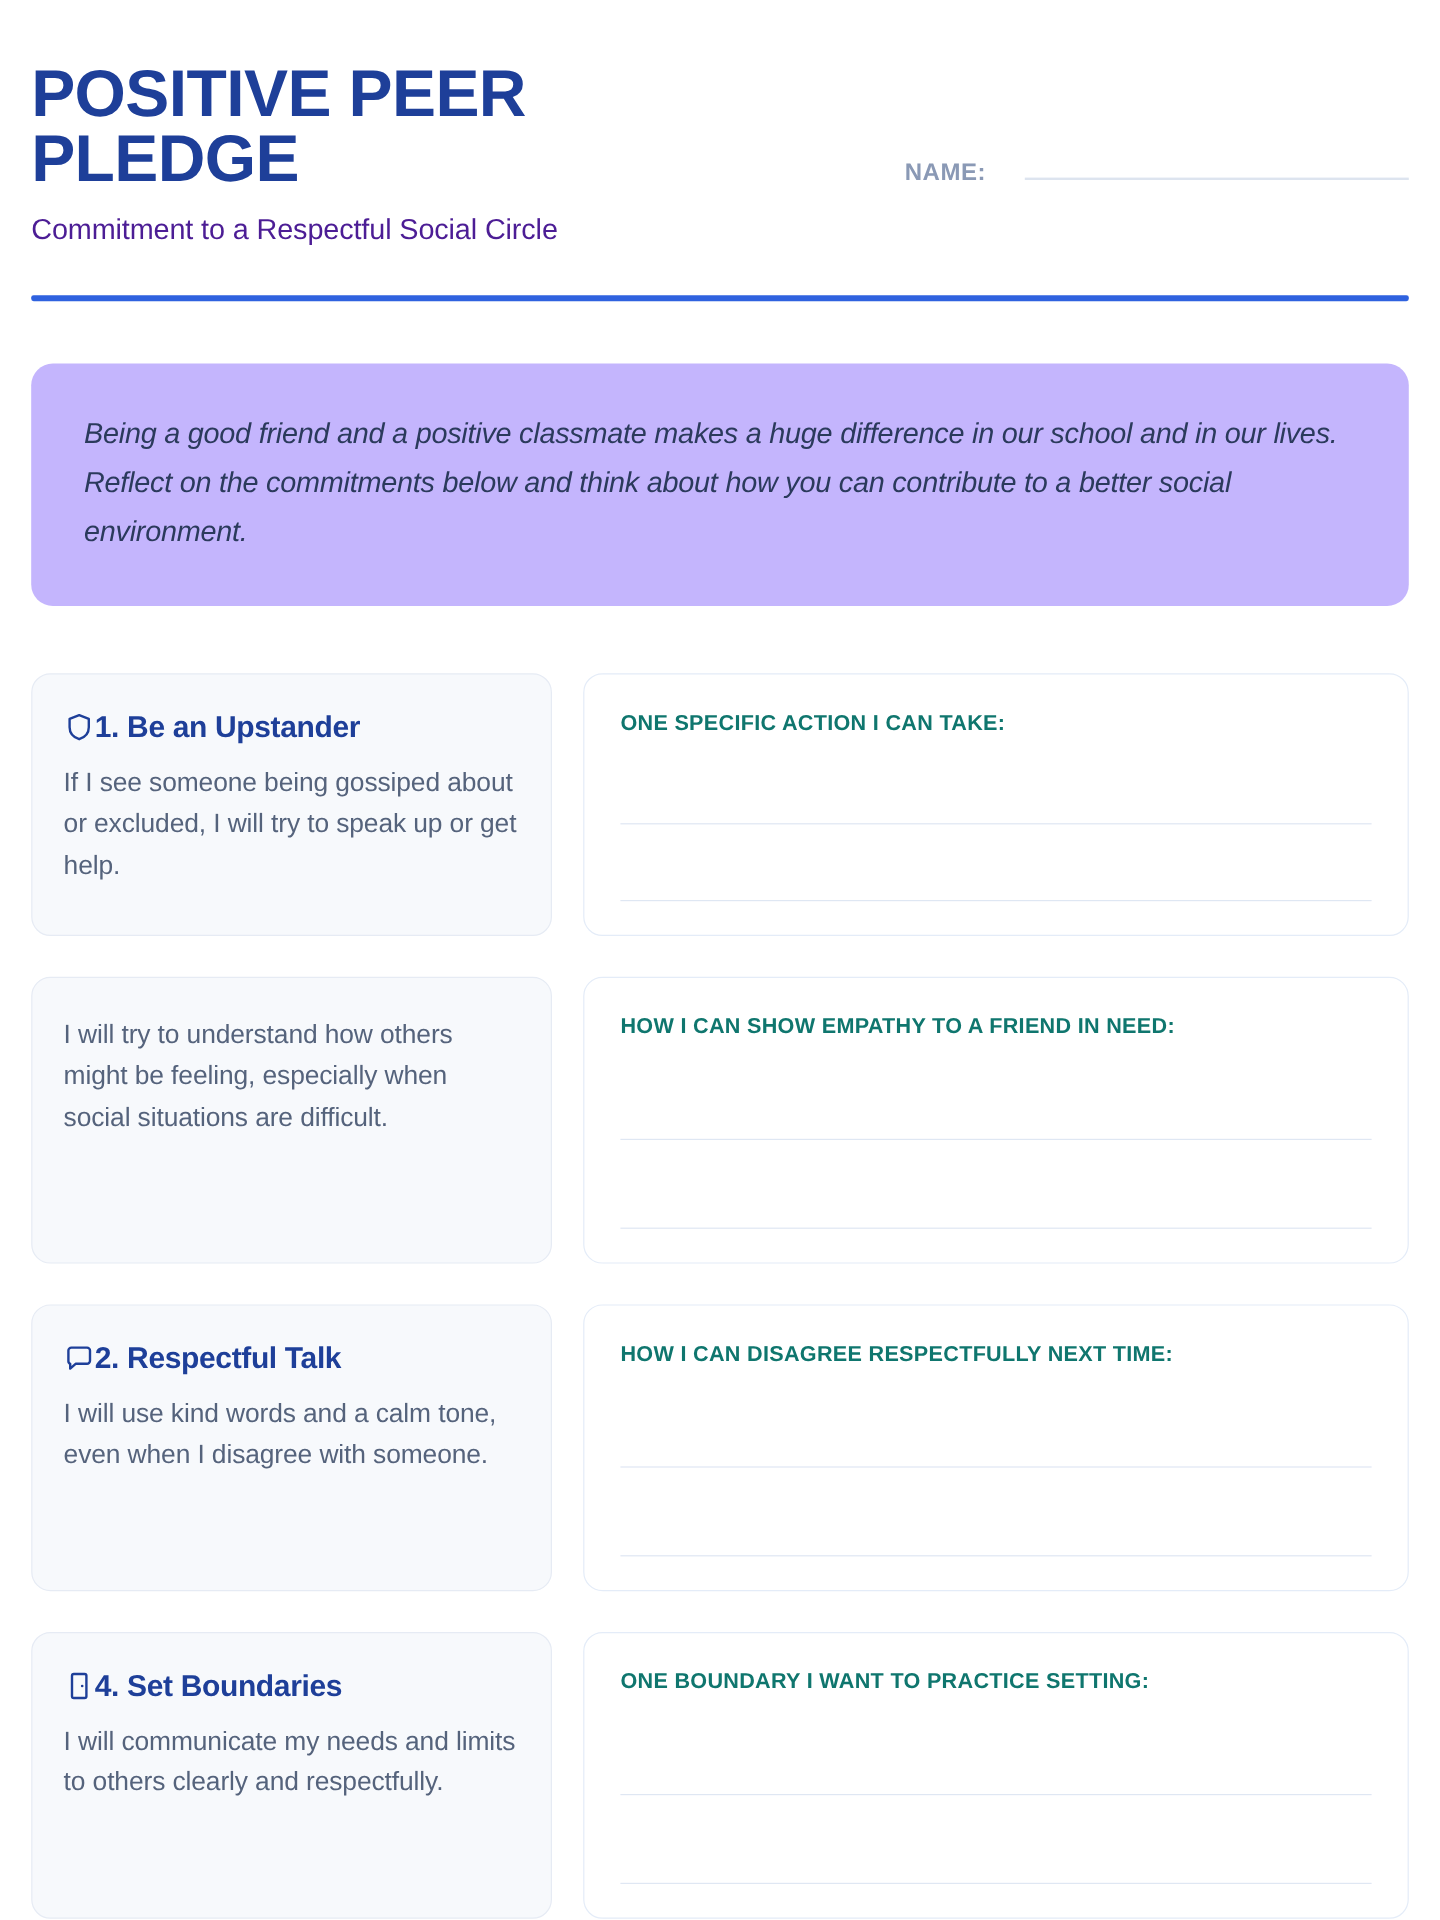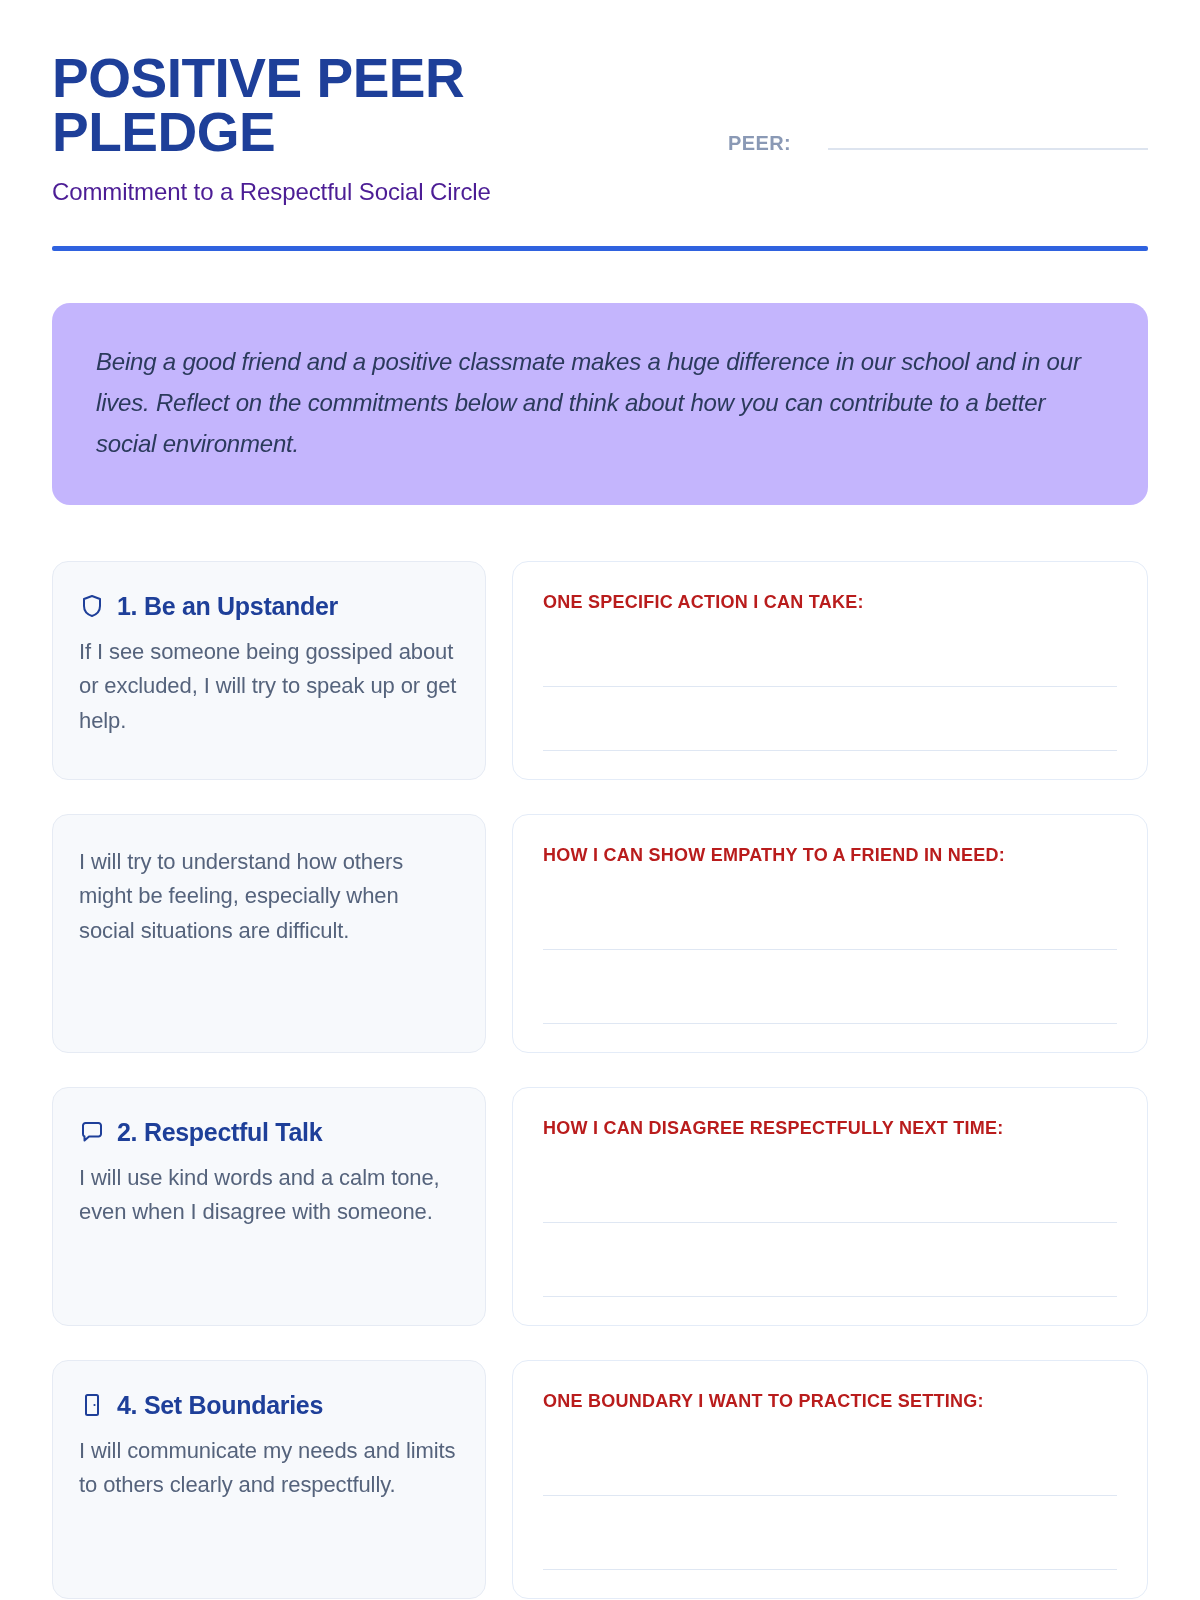--- a/index.html
+++ b/index.html
@@ -10,21 +10,21 @@
     background: #ffffff;
     font-family: "Liberation Sans", sans-serif;
     overflow: hidden;
   }
 
   .page {
     position: relative;
     width: 1200px;
     height: 1600px;
     background: #ffffff;
-    padding: 0 52px;
+    padding: 0 26px;
   }
 
   
   .header {
     position: relative;
     padding-top: 52px;
     display: flex;
     align-items: flex-start;
     justify-content: space-between;
   }
@@ -115,21 +115,20 @@
     flex: 0 0 434px;
     background: #f7f9fc;
     border: 1px solid #e6ebf4;
     border-radius: 16px;
     padding: 30px 26px 30px 26px;
   }
 
   .pledge-head {
     display: flex;
     align-items: center;
-    gap: 12px;
     margin-bottom: 14px;
   }
 
   .pledge-icon {
     width: 26px;
     height: 26px;
     flex: 0 0 26px;
     display: flex;
     align-items: center;
     justify-content: center;
@@ -157,21 +156,21 @@
     border: 1px solid #e4ecf8;
     border-radius: 16px;
     padding: 30px 30px 26px 30px;
     display: flex;
     flex-direction: column;
   }
 
   .answer-label {
     font-size: 18px;
     font-weight: 700;
-    color: #b91c1c;
+    color: #0f766e;
     letter-spacing: 0.25px;
     text-transform: uppercase;
     margin-bottom: 10px;
   }
 
   .answer-lines {
     flex: 1 1 auto;
     display: flex;
     flex-direction: column;
     justify-content: flex-end;
@@ -192,21 +191,21 @@
 <div class="page">
 
   <div class="header">
     <div class="header-left">
       <div class="doc-title">POSITIVE PEER PLEDGE</div>
       <div class="doc-subtitle">Commitment to a Respectful Social Circle</div>
     </div>
 
     <div class="header-right">
       <div class="field-row">
-        <span class="field-label name-lbl">PEER:</span>
+        <span class="field-label name-lbl">NAME:</span>
         <span class="field-line"></span>
       </div>
     </div>
   </div>
 
   <div class="rule"></div>
 
   <div class="intro-box">
     <div class="intro-text">Being a good friend and a positive classmate makes a huge difference in our school and in our lives. Reflect on the commitments below and think about how you can contribute to a better social environment.</div>
   </div>

